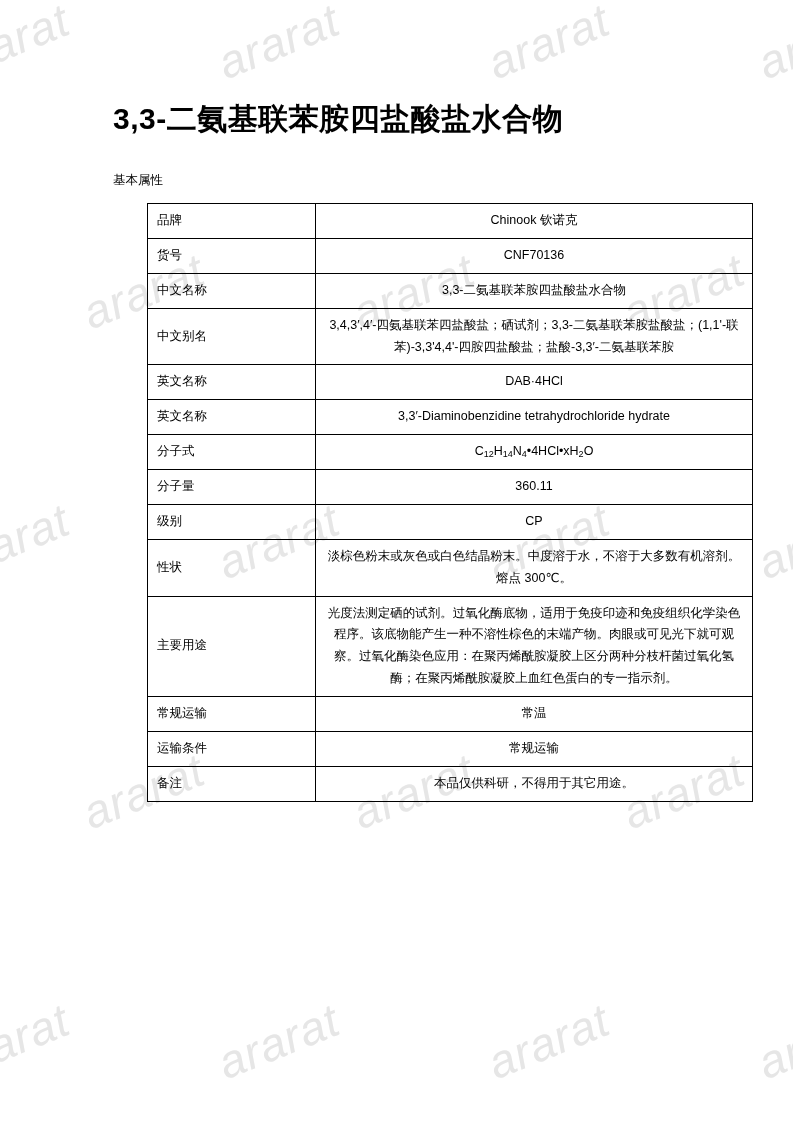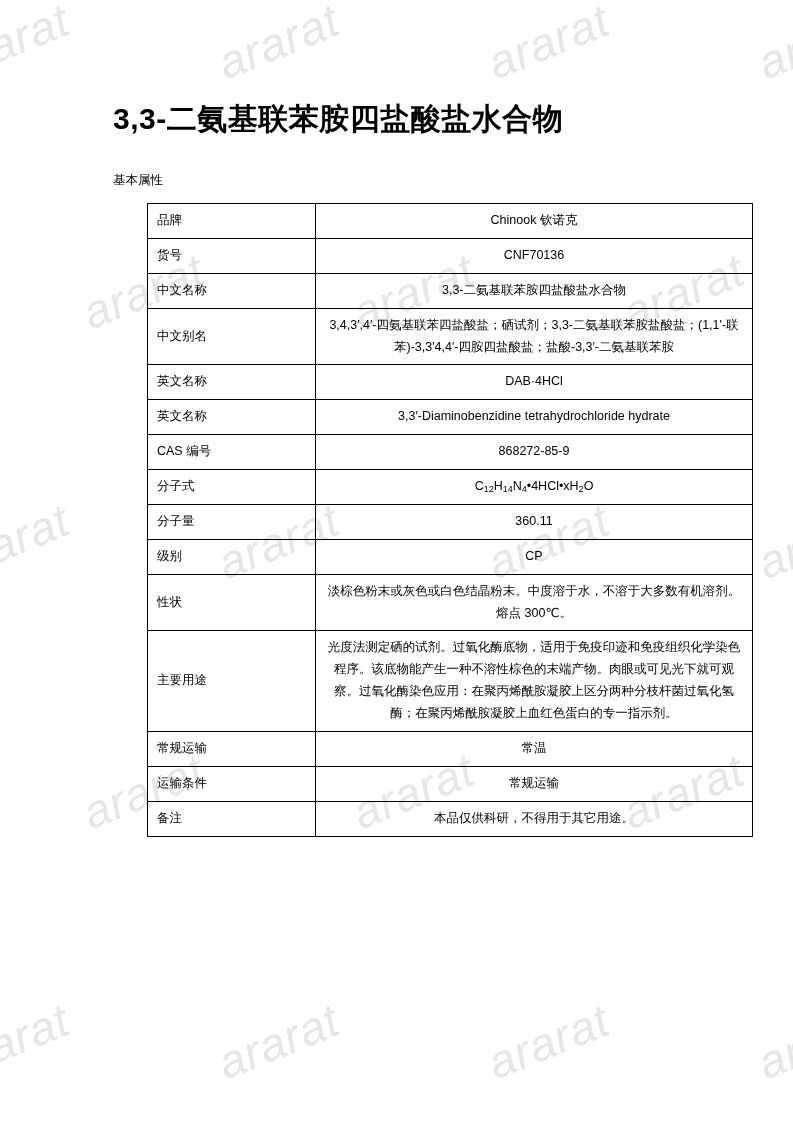--- a/index.html
+++ b/index.html
@@ -150,24 +150,20 @@
         </tr>
         <tr>
           <td class="label-cell">英文名称</td>
           <td class="value-cell">DAB·4HCl</td>
         </tr>
         <tr>
           <td class="label-cell">英文名称</td>
           <td class="value-cell">3,3′-Diaminobenzidine tetrahydrochloride hydrate</td>
         </tr>
         <tr>
-          <td class="label-cell">CAS 编号</td>
-          <td class="value-cell">868272-85-9</td>
-        </tr>
-        <tr>
           <td class="label-cell">分子式</td>
           <td class="value-cell formula">C<sub>12</sub>H<sub>14</sub>N<sub>4</sub>•4HCl•xH<sub>2</sub>O</td>
         </tr>
         <tr>
           <td class="label-cell">分子量</td>
           <td class="value-cell">360.11</td>
         </tr>
         <tr>
           <td class="label-cell">级别</td>
           <td class="value-cell">CP</td>

